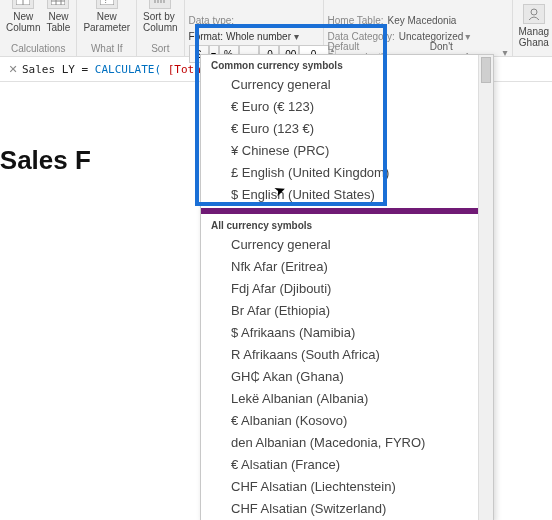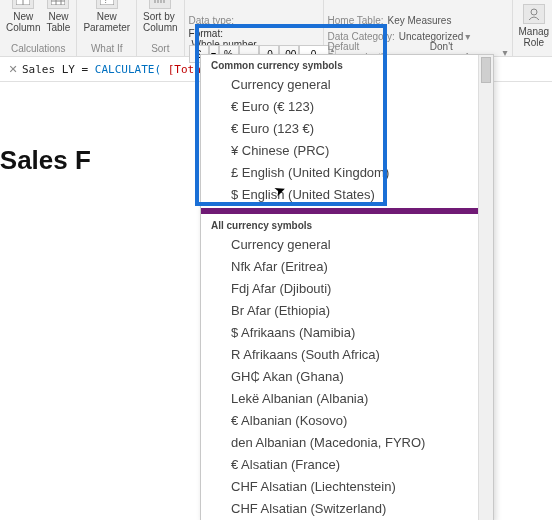--- a/index.html
+++ b/index.html
@@ -7,21 +7,21 @@
   .ribbon{display:flex;background:#f3f3f3;height:56px;border-bottom:1px solid #ddd;}
   .group{border-right:1px solid #ddd;padding:4px 6px 2px 6px;display:flex;flex-direction:column;justify-content:flex-end;align-items:center;}
   .group .btns{display:flex;gap:6px;}
   .btn{display:flex;flex-direction:column;align-items:center;gap:2px;font-size:10px;color:#444;cursor:default;}
   .btn .ic{width:20px;height:18px;background:#e8e8e8;border:1px solid #ccc;display:flex;align-items:center;justify-content:center;}
   .group-label{font-size:10px;color:#888;margin-top:10px;}
   .props{flex:1;padding:12px 4px;font-size:10px;color:#888;}
   .props .row{display:flex;align-items:center;height:16px;}
   .props .row span:first-child{color:#888;}
   .props .row span.val{color:#555;margin-left:4px;}
-  .format-row{display:flex;height:16px;flex-direction:column;}
+  .format-row{display:flex;align-items:center;height:16px;}
   .fmt-ctrl{display:flex;align-items:center;gap:0;height:18px;margin-top:1px;}
   .fmt-ctrl button{height:18px;min-width:20px;font-size:10px;background:#f8f8f8;border:1px solid #ccc;padding:0 3px;cursor:default;}
   .fmt-ctrl input{width:24px;height:14px;border:1px solid #ccc;text-align:center;font-size:10px;}
   .right-group{padding:4px 6px;display:flex;flex-direction:column;align-items:center;}
   .formula-bar{display:flex;align-items:center;height:24px;border-bottom:1px solid #e0e0e0;background:#fff;padding:0 4px;}
   .formula-bar .x{width:18px;color:#888;text-align:center;}
   .formula-bar .code{font-family:Consolas,monospace;font-size:11px;}
   .code .kw{color:#222;}
   .code .fn{color:#0070c0;}
   .code .ref{color:#c00000;}
@@ -119,21 +119,21 @@
       <div style="display:flex;flex-direction:column;font-size:6px;line-height:6px;border:1px solid #ccc;height:14px;">
           <span>▲</span>
           <span>▼</span>
         </div>
     </div>
   </div>
 
   <div class="props" style="border-right:1px solid #ddd;min-width:180px;">
     <div class="row">
         <span>Home Table:</span>
-        <span class="val">Key Measures</span>
+        <span class="val">Key Macedonia</span>
       </div>
     <div class="row">
         <span>Data Category:</span>
         <span class="val">Uncategorized</span>
         <span style="margin-left:2px;">▾</span>
       </div>
     <div class="row">
         <span>Default Summarization:</span>
         <span class="val">Don't summarize</span>
         <span style="margin-left:2px;">▾</span>
@@ -142,21 +142,21 @@
 
   <div class="right-group">
     <div class="btn">
       <div class="ic">
           <svg width="14" height="12">
             <circle cx="7" cy="4" r="3" fill="none" stroke="#888"></circle>
             <path d="M2 12 Q7 6 12 12" fill="none" stroke="#888"></path>
           </svg>
         </div>
       <span style="white-space:pre;text-align:center;">Manag
-Role</span>
+Ghana</span>
     </div>
   </div>
 </div>
 
 <div class="formula-bar">
   <div class="x">✕</div>
   <div class="code">
     <span class="kw">Sales LY</span><span class="kw"> = </span><span class="fn">CALCULATE(</span><span class="ref"> [Total Sal</span>
   </div>
 </div>

